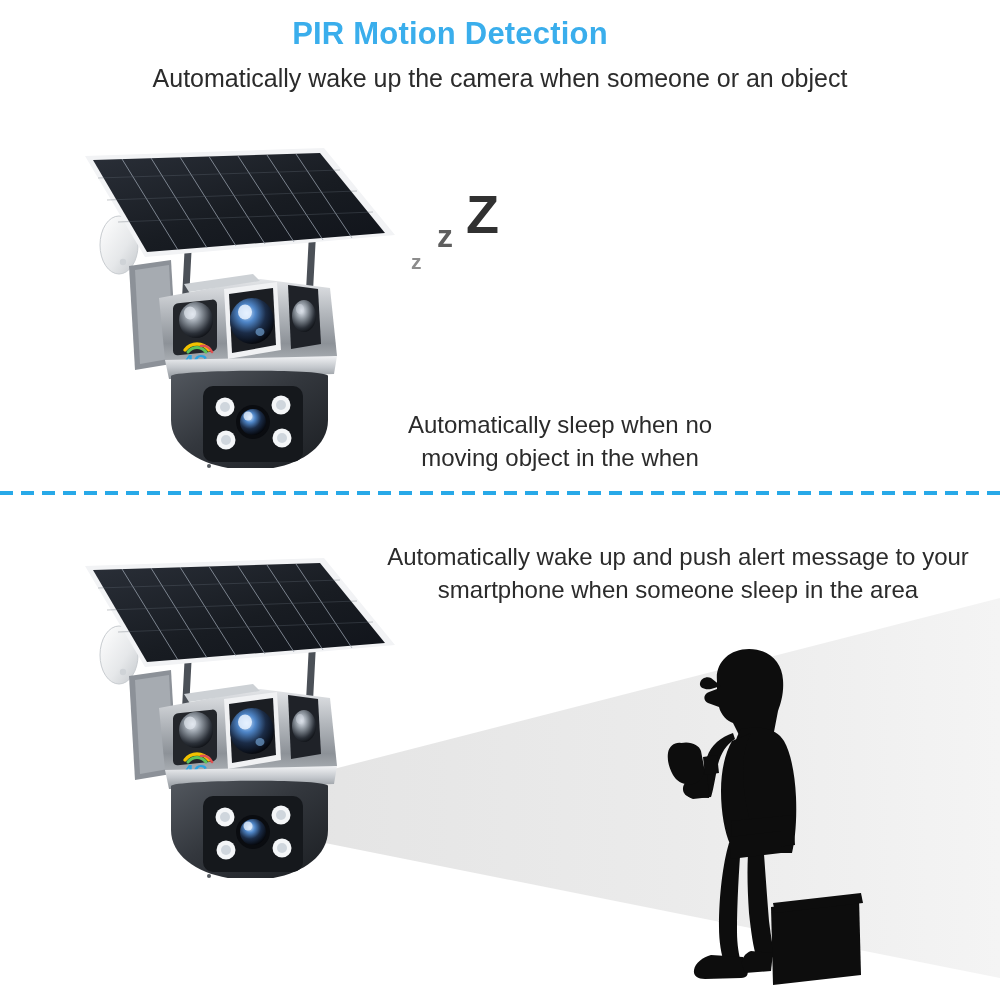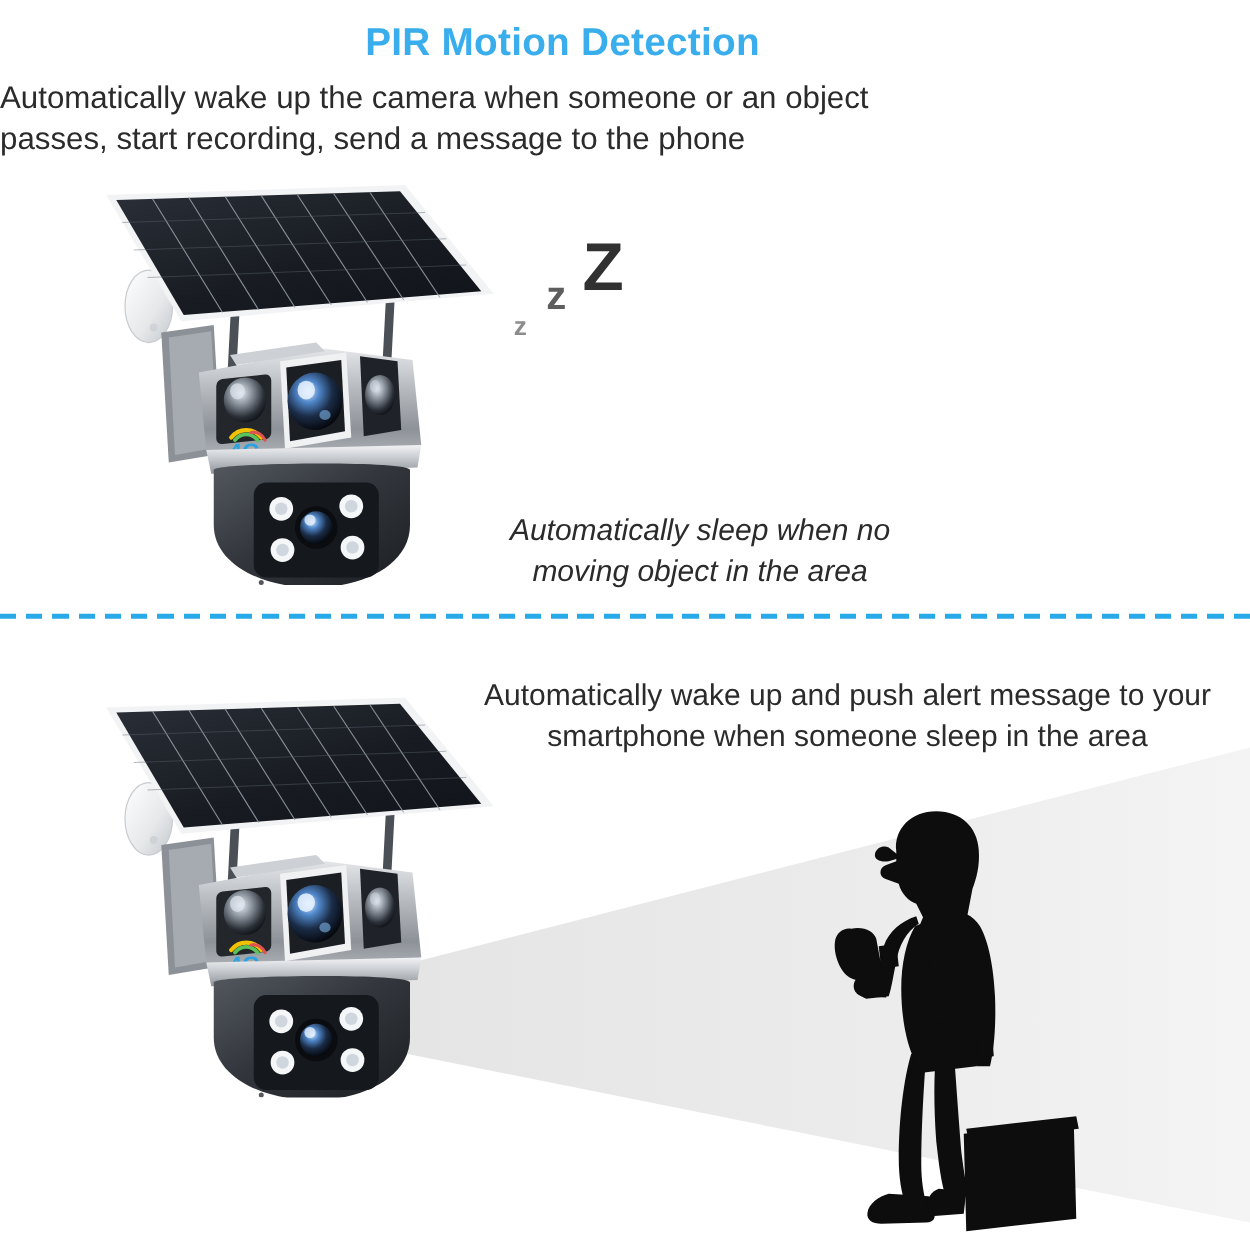--- a/index.html
+++ b/index.html
@@ -33,21 +33,21 @@
     font-size: 31px;
     font-weight: bold;
     color: #3aaeec;
     letter-spacing: 0.2px;
   }
   .subtitle {
     position: absolute;
     top: 62px;
     left: 0;
     width: 1000px;
-    text-align: left;
+    text-align: center;
     font-size: 25px;
     line-height: 33px;
     color: #2b2b2b;
   }
   .subtitle .l2 { display: block; }
 
   
   .divider {
     position: absolute;
     left: 0;
@@ -63,21 +63,20 @@
   
   .cap-sleep {
     position: absolute;
     left: 380px;
     top: 408px;
     width: 360px;
     text-align: center;
     font-size: 24px;
     line-height: 33px;
     color: #2b2b2b;
-    font-style: italic;
   }
   .cap-wake {
     position: absolute;
     left: 364px;
     top: 540px;
     width: 628px;
     text-align: center;
     font-size: 24px;
     line-height: 33px;
     color: #2b2b2b;
@@ -109,21 +108,20 @@
   .person { position: absolute; left: 645px; top: 645px; }
 </style>
 </head>
 <body>
 
 <div class="page">
 
   <div class="title">PIR Motion Detection</div>
   <div class="subtitle">
     <span class="l1">Automatically wake up the camera when someone or an object</span>
-    <span class="l2">passes, start recording, send a message to the phone</span>
   </div>
 
   <div class="zzz z-small">z</div>
   <div class="zzz z-mid">z</div>
   <div class="zzz z-big">Z</div>
 
   <div class="camera cam-top">
     <svg width="310" height="320" viewBox="0 0 310 320" xmlns="http://www.w3.org/2000/svg">
       <defs>
         <linearGradient id="panelG1" x1="0" y1="0" x2="1" y2="1">
@@ -243,21 +241,21 @@
         <circle cx="163" cy="268" r="4.5" fill="#e6f0fb" opacity="0.8"></circle>
 
         <rect x="137" y="322" width="62" height="26" rx="9" fill="#0d0f12"></rect>
         <circle cx="124" cy="318" r="2" fill="#555a60"></circle>
       </g>
     </svg>
   </div>
 
   <div class="cap-sleep">
     <span class="l1">Automatically sleep when no</span>
-    <span class="l2">moving object in the area</span>
+    <span class="l2">moving object in the when</span>
   </div>
 
   <div class="divider"></div>
 
   <div class="cap-wake">
     <span class="l1">Automatically wake up and push alert message to your</span>
     <span class="l2">smartphone when someone sleep in the area</span>
   </div>
 
   <div class="cone">

